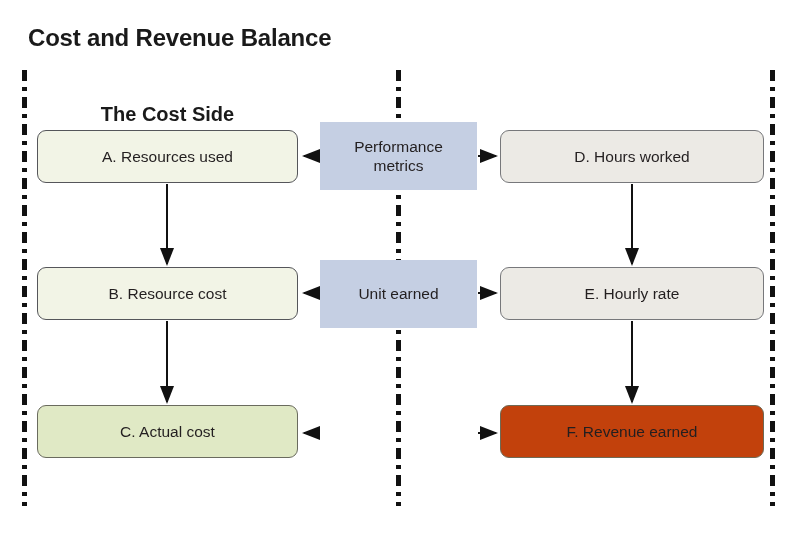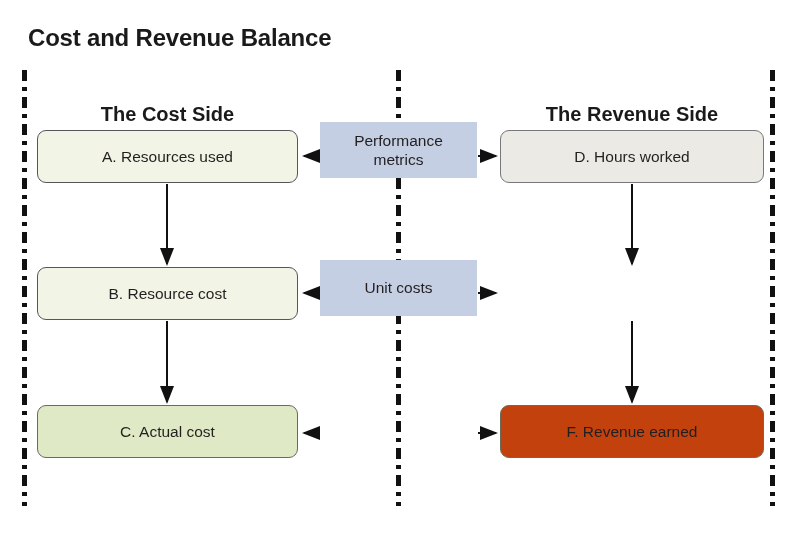--- a/index.html
+++ b/index.html
@@ -48,21 +48,21 @@
   .left-col{left:37px;}
   .right-col{left:500px;width:264px;}
   .row1{top:130px;}
   .row2{top:267px;text-align:right;}
   .row3{top:405px;justify-content:center;}
   .fill-cost-light{background:#f2f4e6;}
   .fill-cost-dark{background:#e0e9c5;border-color:#6a6b5e;}
   .fill-rev-gray{background:#eceae5;border-color:#77787b;}
   .fill-rev-tan{background:#c2410c;border-color:#6e6a55;}
   .metric-box{
-    left:320px;width:157px;height:56px;
+    left:320px;width:157px;height:68px;
     background:#c5cfe3;border:none;
     padding:0 14px;
   }
   .m-row1{top:122px;}
   .m-row2{top:260px;}
   .m-row3{top:400px;}
   svg.overlay{position:absolute;left:0;top:0;pointer-events:none;}
 </style>
 </head>
 <body>
@@ -92,39 +92,41 @@
     <line x1="478" y1="433" x2="496" y2="433" stroke="#111" stroke-width="2" marker-end="url(#ah)"></line>
 
     <line x1="167" y1="184" x2="167" y2="264" stroke="#111" stroke-width="2" marker-end="url(#ah)"></line>
     <line x1="167" y1="321" x2="167" y2="402" stroke="#111" stroke-width="2" marker-end="url(#ah)"></line>
 
     <line x1="632" y1="184" x2="632" y2="264" stroke="#111" stroke-width="2" marker-end="url(#ah)"></line>
     <line x1="632" y1="321" x2="632" y2="402" stroke="#111" stroke-width="2" marker-end="url(#ah)"></line>
   </svg>
 
   <div class="col-header hdr-left">The Cost Side</div>
-  <div class="col-header hdr-right">The Revenue Side</div>
 
   <div class="node side-box left-col row1 fill-cost-light">
     <span>A. Resources used</span>
   </div>
   <div class="node side-box left-col row2 fill-cost-light">
     <span>B. Resource cost</span>
   </div>
   <div class="node side-box left-col row3 fill-cost-dark">
     <span>C. Actual cost</span>
   </div>
 
   <div class="node metric-box m-row1">
     <span>Performance metrics</span>
   </div>
   <div class="node metric-box m-row2">
-    <span>Unit costs</span>
+    <span>Unit earned</span>
   </div>
 
   <div class="node side-box right-col row1 fill-rev-gray">
     <span>D. Hours worked</span>
+  </div>
+  <div class="node side-box right-col row2 fill-rev-gray">
+    <span>E. Hourly rate</span>
   </div>
   <div class="node side-box right-col row3 fill-rev-tan">
     <span>F. Revenue earned</span>
   </div>
 
 </div>
 
 </body></html>

